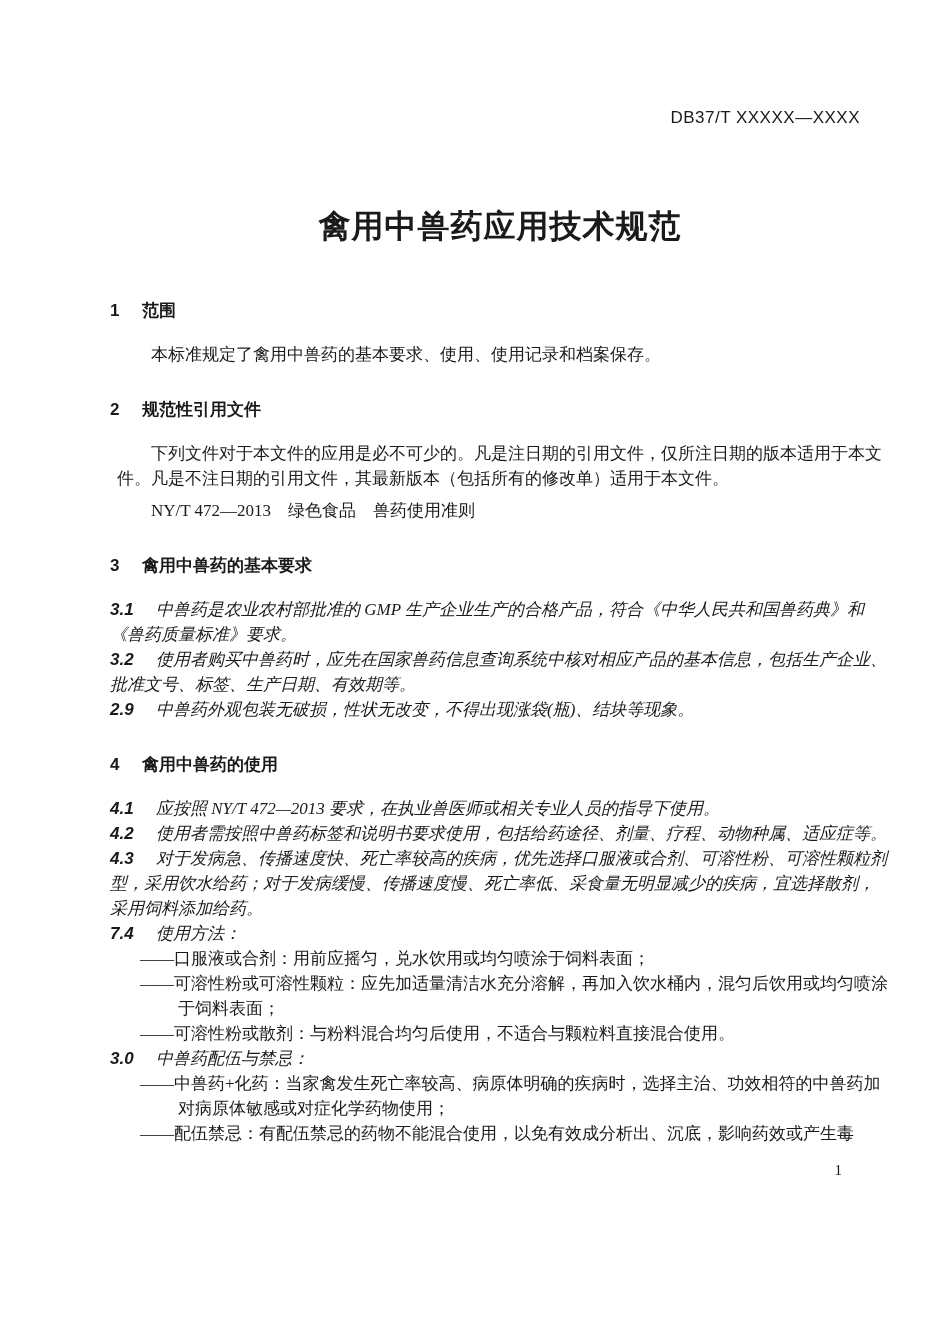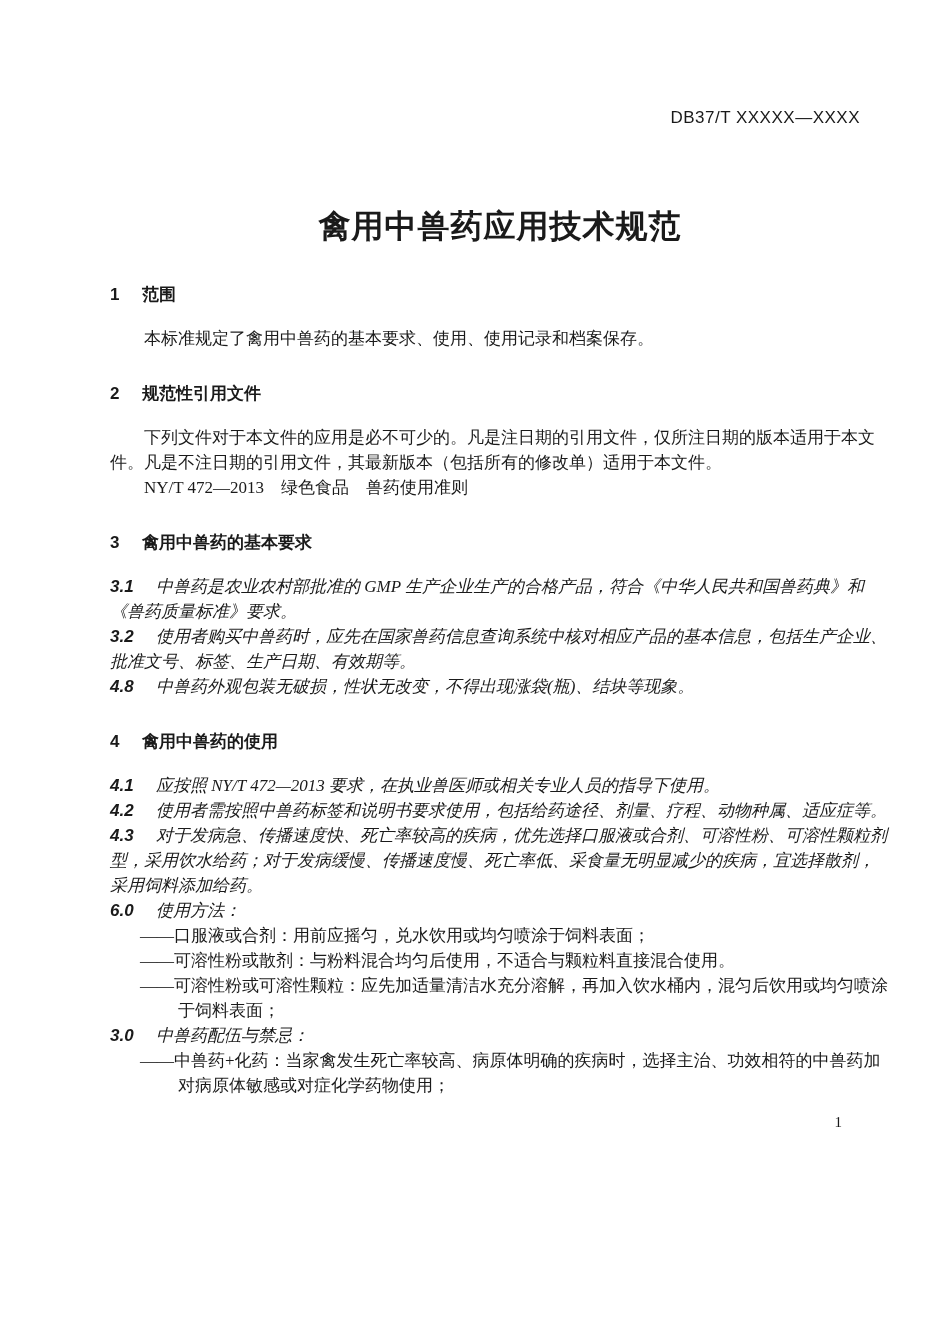--- a/index.html
+++ b/index.html
@@ -38,28 +38,28 @@
     letter-spacing: 1px;
   }
   .sec-heading {
     margin: 30px 0 18px 0;
     font-family: "Liberation Sans", "DejaVu Sans", sans-serif;
     font-size: 17px;
     font-weight: 700;
     line-height: 26px;
   }
   .sec-heading.first {
-    margin-top: 36px;
+    margin-top: 52px;
   }
   .hnum {
     display: inline-block;
     min-width: 32px;
   }
   .para {
-    margin: 0;
+    margin: 7px;
     text-indent: 34px;
   }
   .clause {
     margin: 0;
     font-style: italic;
   }
   .cnum {
     display: inline-block;
     min-width: 46px;
     font-family: "Liberation Sans", "DejaVu Sans", sans-serif;
@@ -104,43 +104,44 @@
   <div class="sec-heading">
     <span class="hnum">3</span><span>禽用中兽药的基本要求</span>
   </div>
   <p class="clause">
     <span class="cnum">3.1</span><span>中兽药是农业农村部批准的 GMP 生产企业生产的合格产品，符合《中华人民共和国兽药典》和《兽药质量标准》要求。</span>
   </p>
   <p class="clause">
     <span class="cnum">3.2</span><span>使用者购买中兽药时，应先在国家兽药信息查询系统中核对相应产品的基本信息，包括生产企业、批准文号、标签、生产日期、有效期等。</span>
   </p>
   <p class="clause">
-    <span class="cnum">4.8</span><span>中兽药外观包装无破损，性状无改变，不得出现涨袋(瓶)、结块等现象。</span>
+    <span class="cnum">2.9</span><span>中兽药外观包装无破损，性状无改变，不得出现涨袋(瓶)、结块等现象。</span>
   </p>
 
   <div class="sec-heading">
     <span class="hnum">4</span><span>禽用中兽药的使用</span>
   </div>
   <p class="clause">
     <span class="cnum">4.1</span><span>应按照 NY/T 472—2013 要求，在执业兽医师或相关专业人员的指导下使用。</span>
   </p>
   <p class="clause">
     <span class="cnum">4.2</span><span>使用者需按照中兽药标签和说明书要求使用，包括给药途径、剂量、疗程、动物种属、适应症等。</span>
   </p>
   <p class="clause">
     <span class="cnum">4.3</span><span>对于发病急、传播速度快、死亡率较高的疾病，优先选择口服液或合剂、可溶性粉、可溶性颗粒剂型，采用饮水给药；对于发病缓慢、传播速度慢、死亡率低、采食量无明显减少的疾病，宜选择散剂，采用饲料添加给药。</span>
   </p>
   <p class="clause">
-    <span class="cnum">6.0</span><span>使用方法：</span>
+    <span class="cnum">7.4</span><span>使用方法：</span>
   </p>
   <p class="dash-item">——口服液或合剂：用前应摇匀，兑水饮用或均匀喷涂于饲料表面；</p>
+  <p class="dash-item">——可溶性粉或可溶性颗粒：应先加适量清洁水充分溶解，再加入饮水桶内，混匀后饮用或均匀喷涂于饲料表面；</p>
   <p class="dash-item">——可溶性粉或散剂：与粉料混合均匀后使用，不适合与颗粒料直接混合使用。</p>
-  <p class="dash-item">——可溶性粉或可溶性颗粒：应先加适量清洁水充分溶解，再加入饮水桶内，混匀后饮用或均匀喷涂于饲料表面；</p>
   <p class="clause">
     <span class="cnum">3.0</span><span>中兽药配伍与禁忌：</span>
   </p>
   <p class="dash-item">——中兽药+化药：当家禽发生死亡率较高、病原体明确的疾病时，选择主治、功效相符的中兽药加对病原体敏感或对症化学药物使用；</p>
+  <p class="dash-item">——配伍禁忌：有配伍禁忌的药物不能混合使用，以免有效成分析出、沉底，影响药效或产生毒</p>
 
   <div class="doc-footer">
     <span>1</span>
   </div>
 
 </div>
 
 </body></html>

